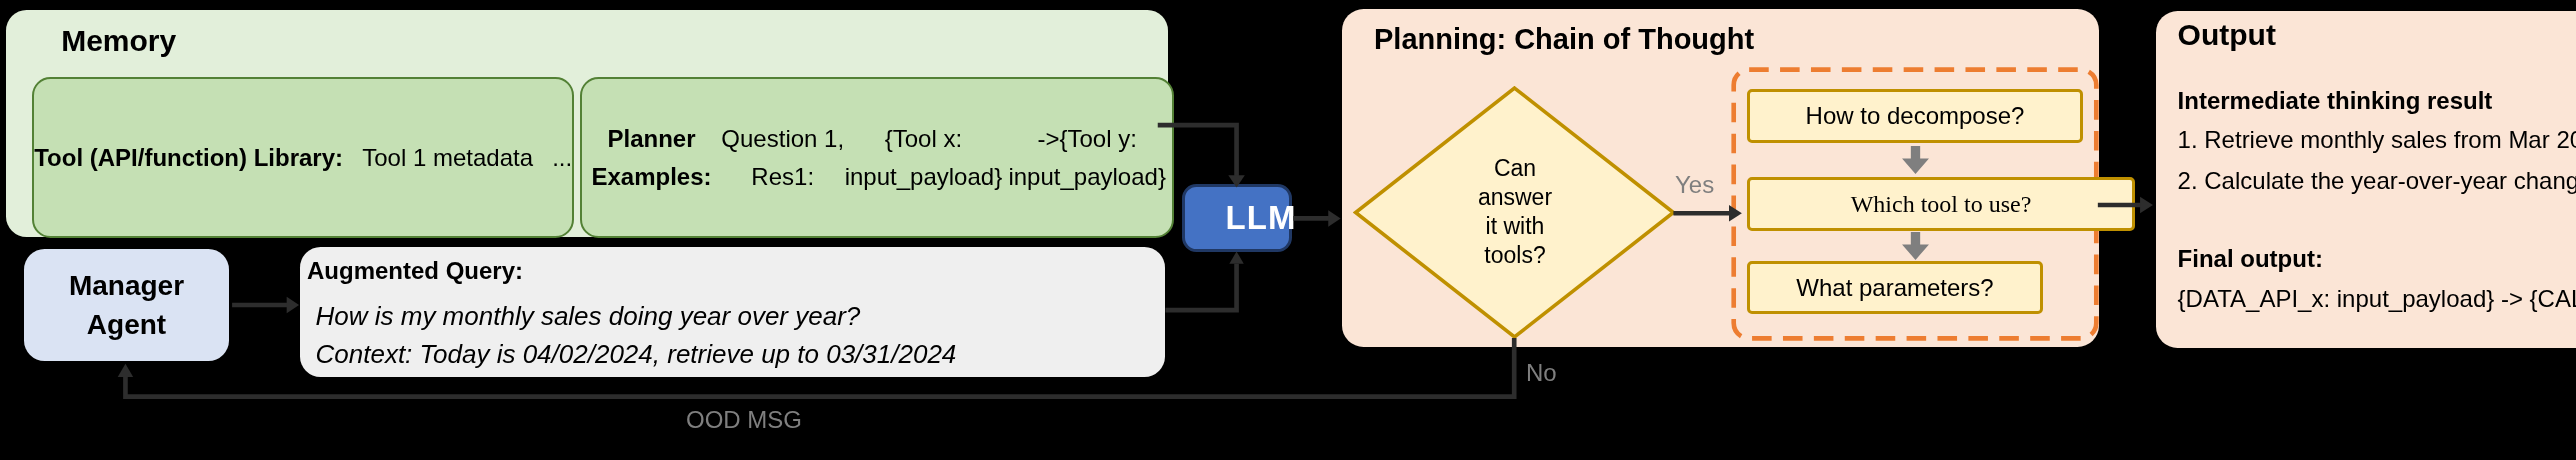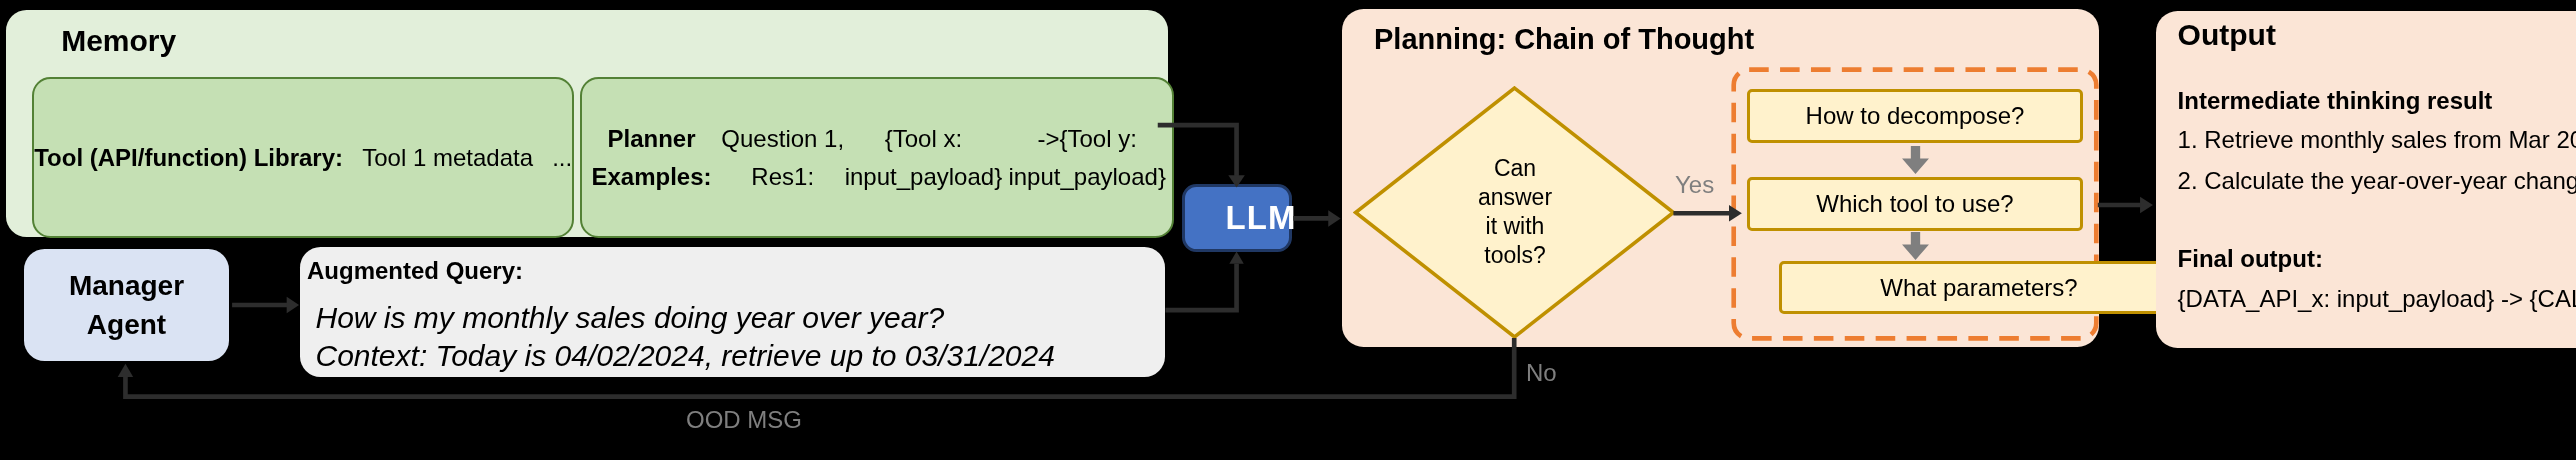--- a/index.html
+++ b/index.html
@@ -16,40 +16,40 @@
   #tool-box{left:26px;top:67px;width:542px;height:161px;}
   #planner-box{left:574px;top:67px;width:594px;height:161px;}
   .box-title{font-weight:bold;}
   
   #manager-box{left:24px;top:249px;width:205px;height:112px;background:var(--c-manager-bg);border-radius:20.6px;
                display:flex;flex-direction:column;align-items:center;justify-content:center;
                font-size:28px;font-weight:bold;line-height:39px;}
   
   #query-box{left:300px;top:247px;width:865px;height:130px;background:var(--c-query-bg);border-radius:20.6px;}
   #query-title{left:7px;top:10.3px;width:100%;text-align:left;font-size:24px;font-weight:bold;}
-  .query-line{left:15.5px;font-size:30px;font-style:italic;white-space:nowrap;text-align:right;}
+  .query-line{left:15.5px;font-size:26px;font-style:italic;white-space:nowrap;text-align:right;}
   #query-line1{top:54px;}
   #query-line2{top:92px;}
   
   #llm-box{left:1182px;top:184px;width:110px;height:68px;background:var(--c-llm-bg);
            border:3.1px solid var(--c-llm-border);border-radius:14.4px;box-sizing:border-box;
            display:flex;align-items:center;justify-content:center;
            color:var(--c-llm-text);font-size:33px;font-weight:600;letter-spacing:1px;padding-left:48px;}
   
   #planning-panel{left:1342px;top:9.3px;width:757px;height:338px;background:var(--c-peach-bg);}
   #planning-title{left:32px;top:13.4px;font-size:29px;font-weight:bold;white-space:nowrap;}
   #diamond-svg{left:1353px;top:86px;}
   #diamond-text{left:1412px;top:154px;width:206px;text-align:center;font-size:23px;line-height:29px;}
   #dashed-svg{left:1731px;top:67px;}
   .qbox{position:absolute;background:var(--c-yellow-bg);border:3.1px solid var(--c-yellow-border);
         border-radius:5px;box-sizing:border-box;display:flex;align-items:center;justify-content:center;
         font-size:24px;white-space:nowrap;}
   #qbox-1{left:1747px;top:89px;width:336px;height:54px;}
-  #qbox-2{left:1747px;top:177px;width:336px;height:54px;}
-  #qbox-3{left:1747px;top:261px;width:400px;height:53px;margin-left:32px;}
+  #qbox-2{left:1747px;top:177px;width:388px;height:54px;font-family:Liberation Serif, serif;}
+  #qbox-3{left:1747px;top:261px;width:296px;height:53px;}
   .barrow{position:absolute;}
   #barrow-1{left:1901px;top:146px;}
   #barrow-2{left:1901px;top:232px;}
   
   #output-panel{left:2156px;top:11.3px;width:1193px;height:337px;background:var(--c-peach-bg);}
   #output-title{left:21.6px;top:7.2px;font-size:30px;font-weight:bold;}
   .out-line{position:absolute;left:21.6px;font-size:24px;white-space:nowrap;}
   .out-bold{font-weight:bold;}
   #out-intermediate{top:76px;}
   #out-step1{top:115px;}

